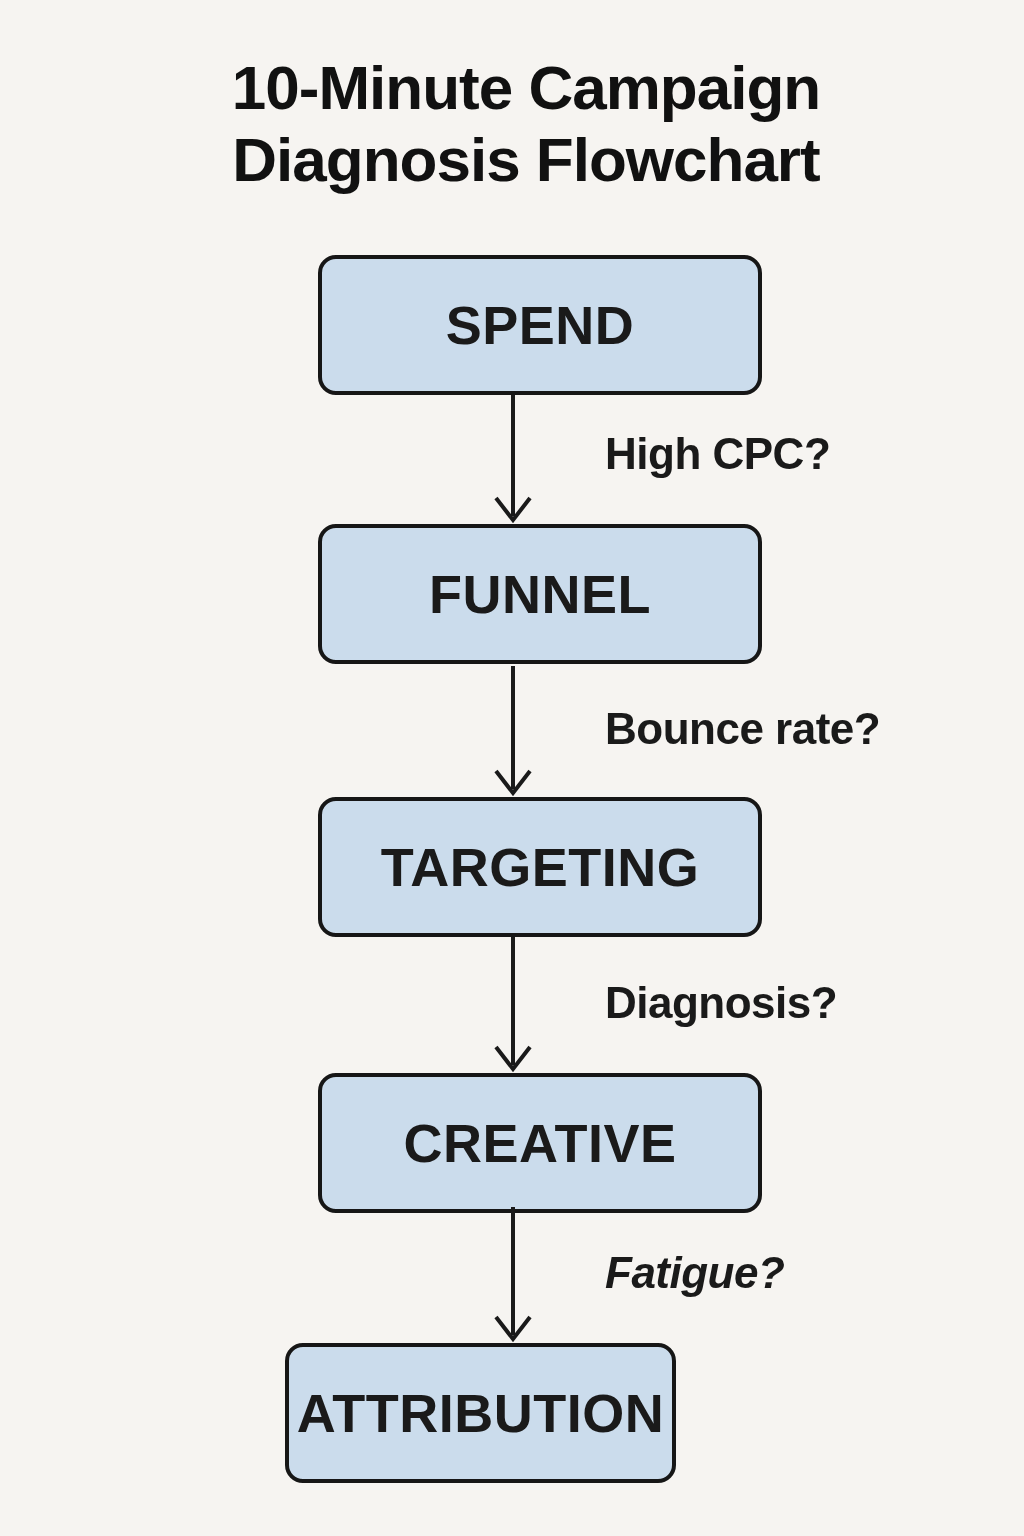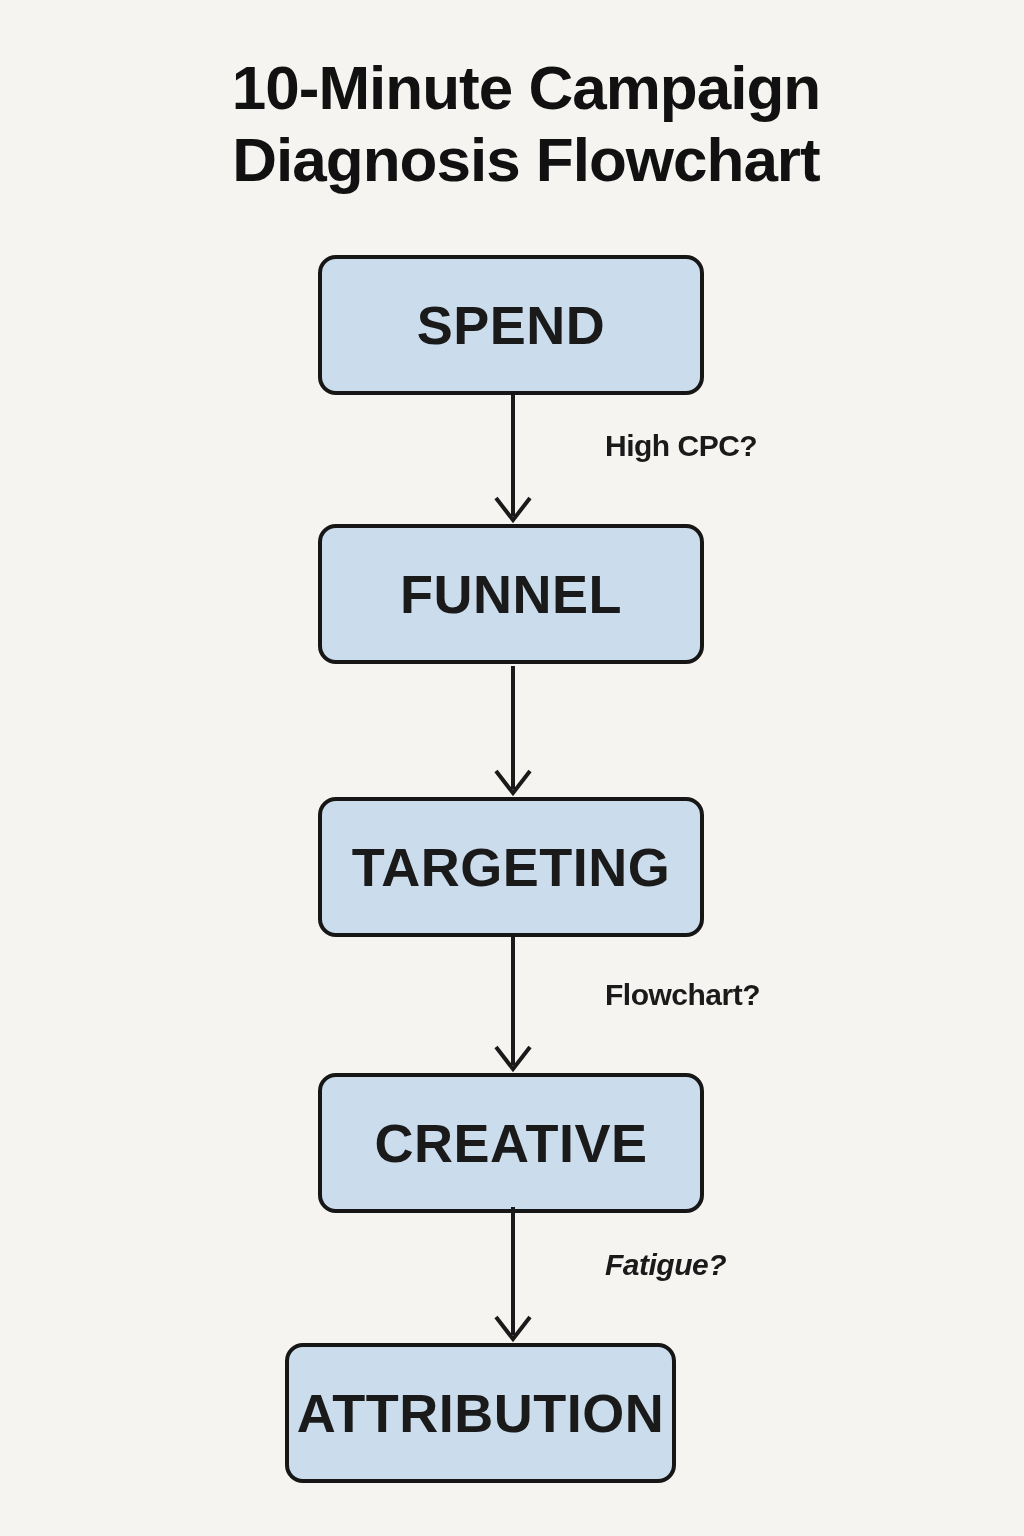--- a/index.html
+++ b/index.html
@@ -24,21 +24,21 @@
     font-size: 62px;
     font-weight: 700;
     line-height: 1.16;
     color: #111111;
     letter-spacing: -1px;
     margin-left: 14px;
   }
   .node {
     position: absolute;
     left: 318px;
-    width: 386px;
+    width: 444px;
     height: 140px;
     background: #cbdcec;
     border: 4px solid #161616;
     border-radius: 18px;
     box-sizing: border-box;
     display: flex;
     align-items: center;
     justify-content: center;
     font-size: 54px;
     font-weight: 700;
@@ -56,21 +56,21 @@
     width: 40px;
   }
   .arrow-1 { top: 395px; height: 129px; }
   .arrow-2 { top: 666px; height: 131px; }
   .arrow-3 { top: 937px; height: 136px; }
   .arrow-4 { top: 1207px; height: 136px; }
   .arrow svg { display: block; width: 100%; height: 100%; }
   .edge-label {
     position: absolute;
     left: 605px;
-    font-size: 30px;
+    font-size: 44px;
     font-weight: 600;
     color: #1a1a1a;
     white-space: nowrap;
     letter-spacing: -0.5px;
   }
   .edge-label-1 { top: 429px; }
   .edge-label-2 { top: 704px; }
   .edge-label-3 { top: 978px; }
   .edge-label-4 { top: 1248px; font-style: italic; }
 </style>
@@ -99,32 +99,33 @@
   <div class="node node-funnel">
     <span>FUNNEL</span>
   </div>
 
   <div class="arrow arrow-2">
     <svg viewBox="0 0 40 131" preserveAspectRatio="none">
       <line x1="20" y1="0" x2="20" y2="123" stroke="#1a1a1a" stroke-width="4"></line>
       <polyline points="3,105 20,127 37,105" fill="none" stroke="#1a1a1a" stroke-width="4"></polyline>
     </svg>
   </div>
+  <div class="edge-label edge-label-2">Bounce rate?</div>
 
   <div class="node node-targeting">
     <span>TARGETING</span>
   </div>
 
   <div class="arrow arrow-3">
     <svg viewBox="0 0 40 136" preserveAspectRatio="none">
       <line x1="20" y1="0" x2="20" y2="128" stroke="#1a1a1a" stroke-width="4"></line>
       <polyline points="3,110 20,132 37,110" fill="none" stroke="#1a1a1a" stroke-width="4"></polyline>
     </svg>
   </div>
-  <div class="edge-label edge-label-3">Flowchart?</div>
+  <div class="edge-label edge-label-3">Diagnosis?</div>
 
   <div class="node node-creative">
     <span>CREATIVE</span>
   </div>
 
   <div class="arrow arrow-4">
     <svg viewBox="0 0 40 136" preserveAspectRatio="none">
       <line x1="20" y1="0" x2="20" y2="128" stroke="#1a1a1a" stroke-width="4"></line>
       <polyline points="3,110 20,132 37,110" fill="none" stroke="#1a1a1a" stroke-width="4"></polyline>
     </svg>

